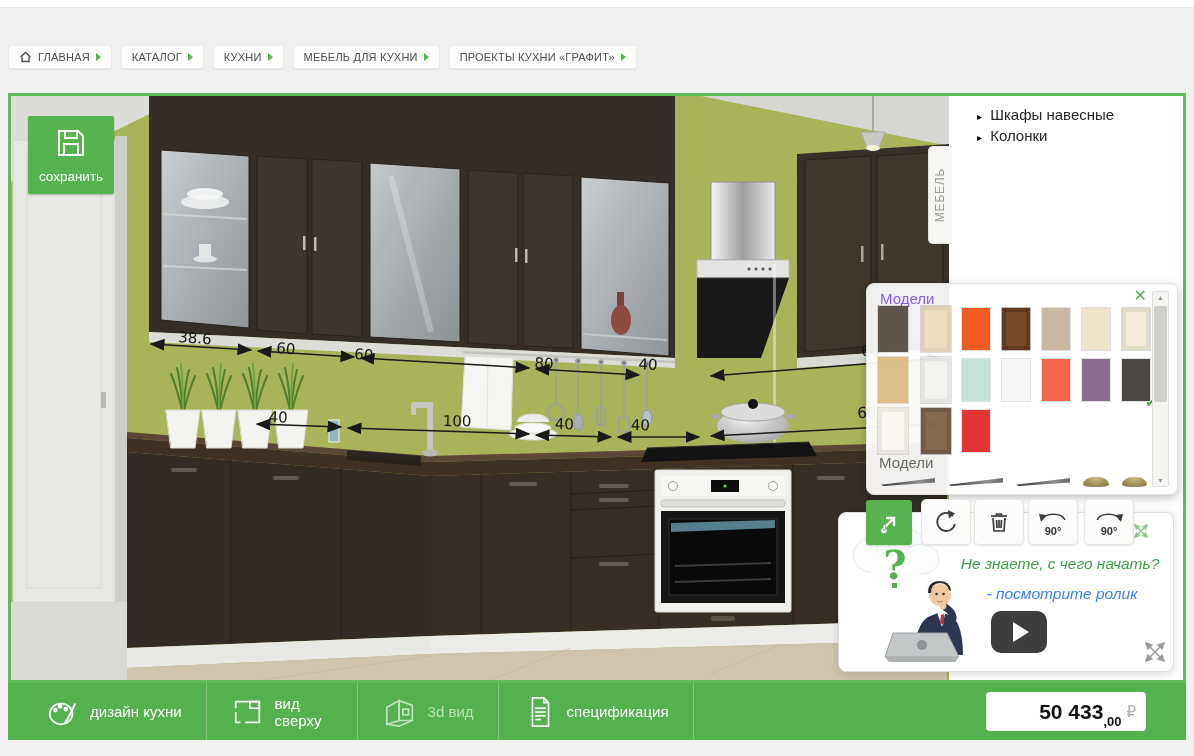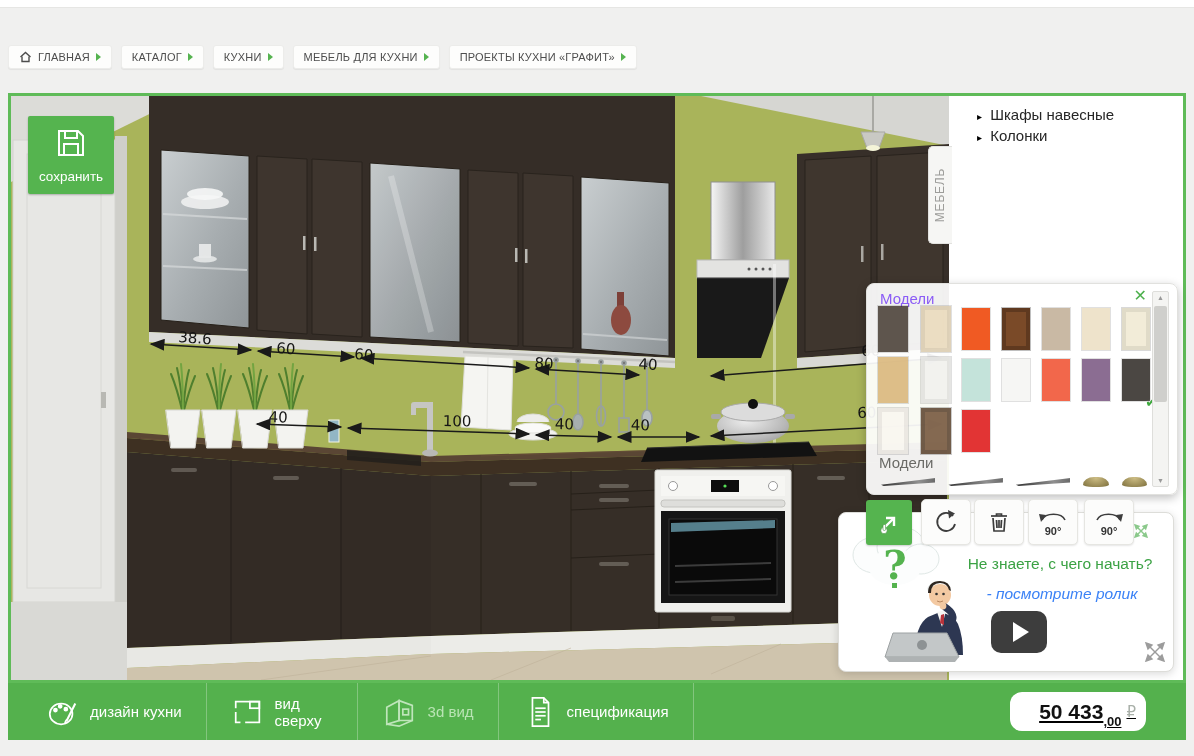--- a/index.html
+++ b/index.html
@@ -67,37 +67,37 @@
             box-shadow:0 1px 2px rgba(0,0,0,.1);display:flex;align-items:center;justify-content:center;cursor:pointer;}
   #tb-rotate{left:910px;} #tb-trash{left:963px;} #tb-rotl{left:1017px;} #tb-rotr{left:1073px;}
   .rot90{position:relative;width:32px;height:30px;}
   .rot90 svg{position:absolute;left:0;top:0;}
   .rot90 span{position:absolute;left:0;right:0;bottom:0;text-align:center;font-size:11px;font-weight:bold;color:#333;}
 
   
   .help-panel{position:absolute;left:827px;top:416px;width:334px;height:158px;background:#fff;border:1px solid #ddddd9;
               border-radius:8px;box-shadow:0 2px 8px rgba(0,0,0,.15);}
   .help-move{position:absolute;right:24px;top:10px;cursor:pointer;}
-  .help-line1{position:absolute;left:118px;top:42px;width:206px;text-align:center;font-size:15.5px;color:#3ba244;}
+  .help-line1{position:absolute;left:118px;top:42px;width:206px;text-align:center;font-size:15.5px;font-style:italic;color:#3ba244;}
   .help-line2{position:absolute;left:138px;top:72px;width:170px;text-align:center;font-size:15.5px;font-style:italic;color:#3b82f6;}
   .play-btn{position:absolute;left:152px;top:98px;width:56px;height:42px;background:#3d3d3d;border-radius:10px;
             display:flex;align-items:center;justify-content:center;cursor:pointer;}
   .play-btn .tri{width:0;height:0;border-left:16px solid #fff;border-top:10px solid transparent;border-bottom:10px solid transparent;margin-left:4px;}
   .help-expand{position:absolute;right:6px;bottom:3px;cursor:pointer;}
   .assistant{position:absolute;left:4px;top:2px;}
 
   
   .bottom-bar{position:absolute;left:8px;top:683px;width:1178px;height:57px;background:#54b14d;display:flex;align-items:center;}
   .bb-item{display:flex;align-items:center;gap:10px;color:#fff;font-size:15px;padding:0 24px;height:100%;
            border-right:1px solid rgba(255,255,255,.28);cursor:pointer;}
   .bb-item:first-child{padding-left:38px;}
   .bb-item.active{color:#b9e4b4;cursor:default;}
   .bb-item .wrap2{width:58px;line-height:17px;}
-  .price{position:absolute;right:40px;top:9px;width:136px;height:39px;background:#fff;border-radius:12px;
-         display:flex;align-items:center;justify-content:flex-end;padding:0 10px;box-sizing:border-box;text-decoration:underline;}
+  .price{position:absolute;right:40px;top:9px;width:160px;height:39px;background:#fff;border-radius:4px;
+         display:flex;align-items:center;justify-content:flex-end;padding:0 10px;box-sizing:border-box;}
   .price .amt{font-size:21px;font-weight:bold;color:#111;}
   .price .frac{font-size:13px;font-weight:bold;color:#111;margin-top:20px;}
   .price .cur{font-size:15px;color:#a9b0a9;margin-left:5px;font-family:"DejaVu Sans",sans-serif;}
 </style>
 </head>
 <body>
 
 <div class="page">
   <div class="top-strip"></div>
 

